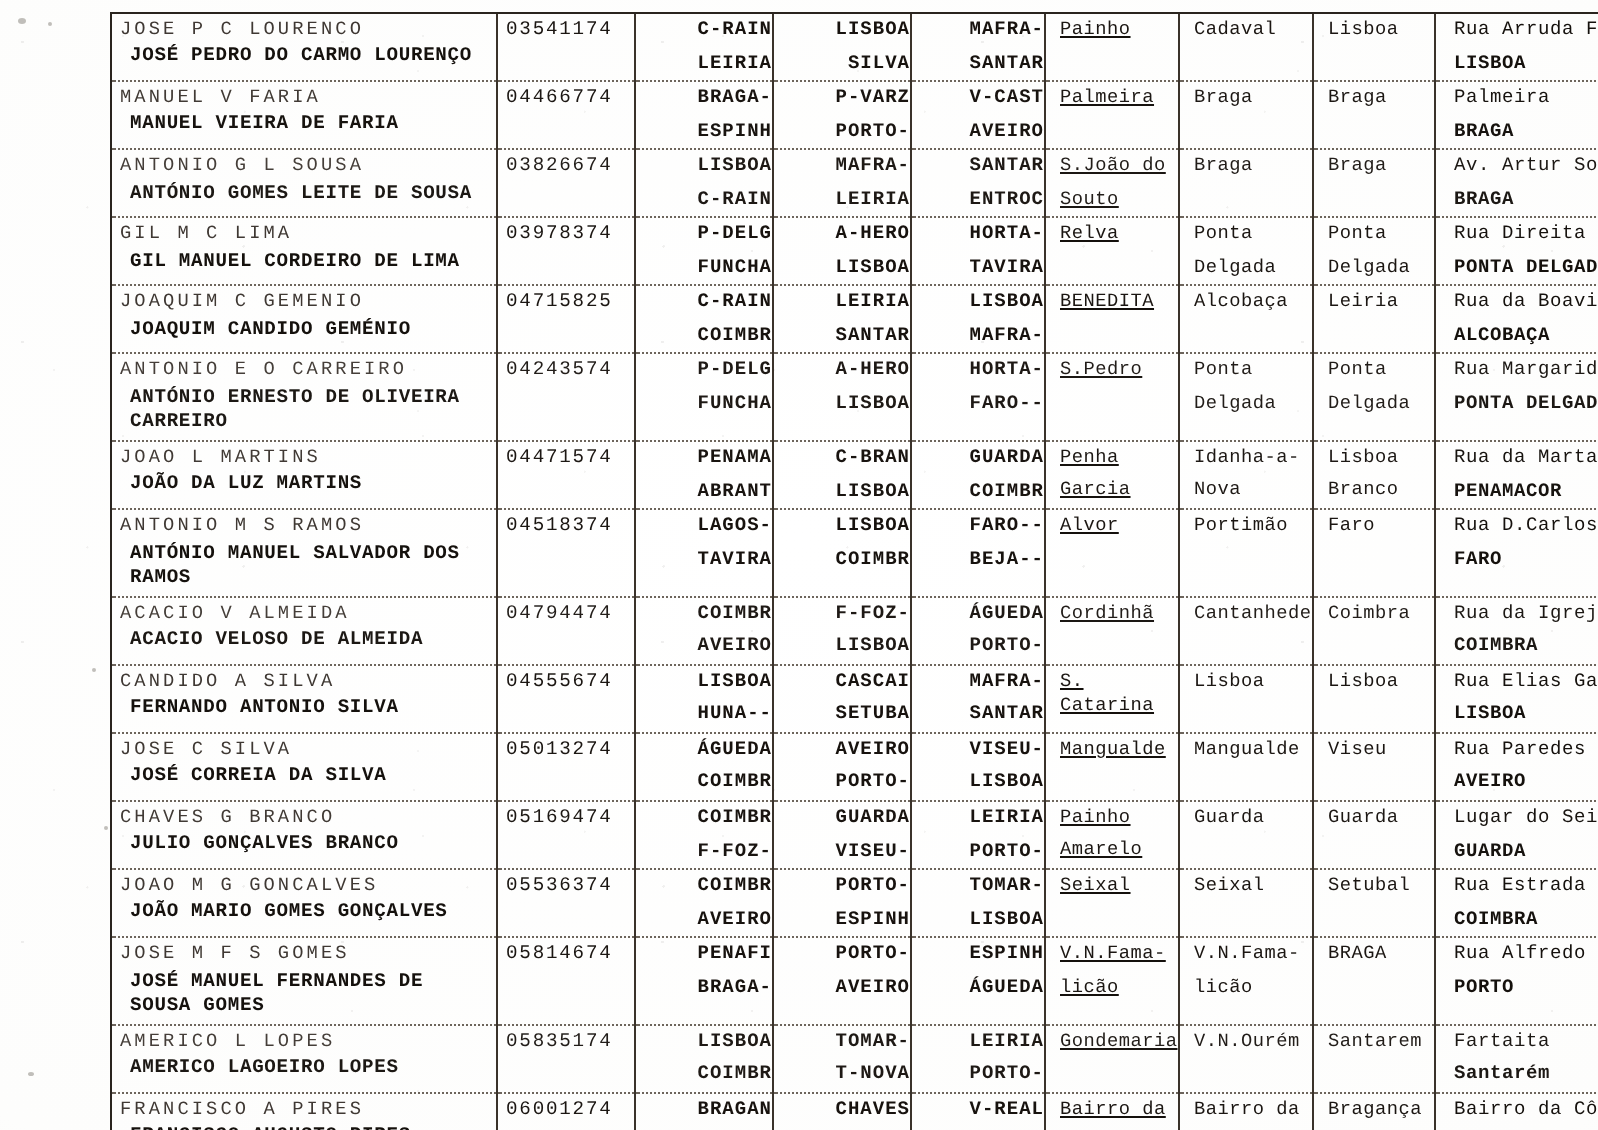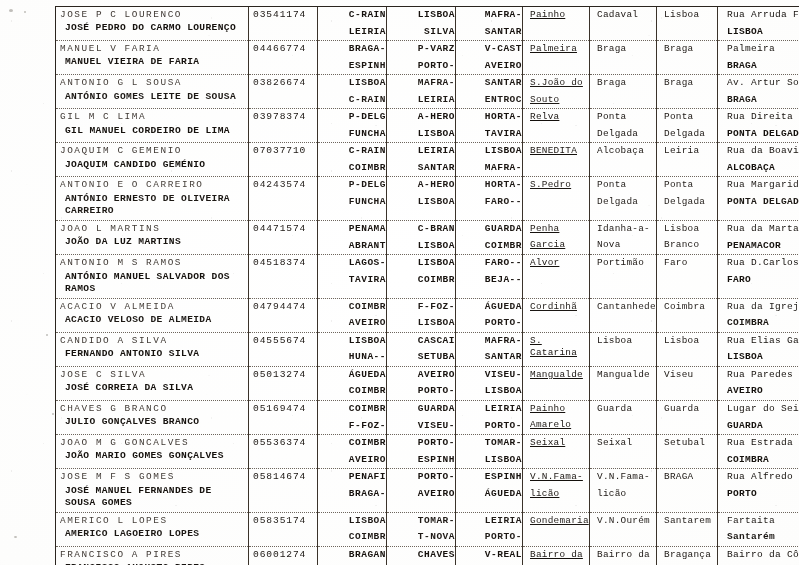--- a/index.html
+++ b/index.html
@@ -295,21 +295,21 @@
           <td class="c-addr">
             <div class="addr"><span class="l1">Rua Direita da Covoada nº 66</span><span class="l2">PONTA DELGADA</span></div>
           </td>
         </tr>
         <tr>
           <td class="c-name">
             <div class="name-short">JOAQUIM C GEMENIO</div>
             <div class="name-full">JOAQUIM CANDIDO GEMÉNIO</div>
           </td>
           <td class="c-id">
-            <div class="id-num">07037710</div>
+            <div class="id-num">04715825</div>
           </td>
           <td class="c-loc1">
             <div class="code"><span>C-RAIN</span><span class="l2">COIMBR</span></div>
           </td>
           <td class="c-loc2">
             <div class="code"><span>LEIRIA</span><span class="l2">SANTAR</span></div>
           </td>
           <td class="c-loc3">
             <div class="code"><span>LISBOA</span><span class="l2">MAFRA-</span></div>
           </td>

